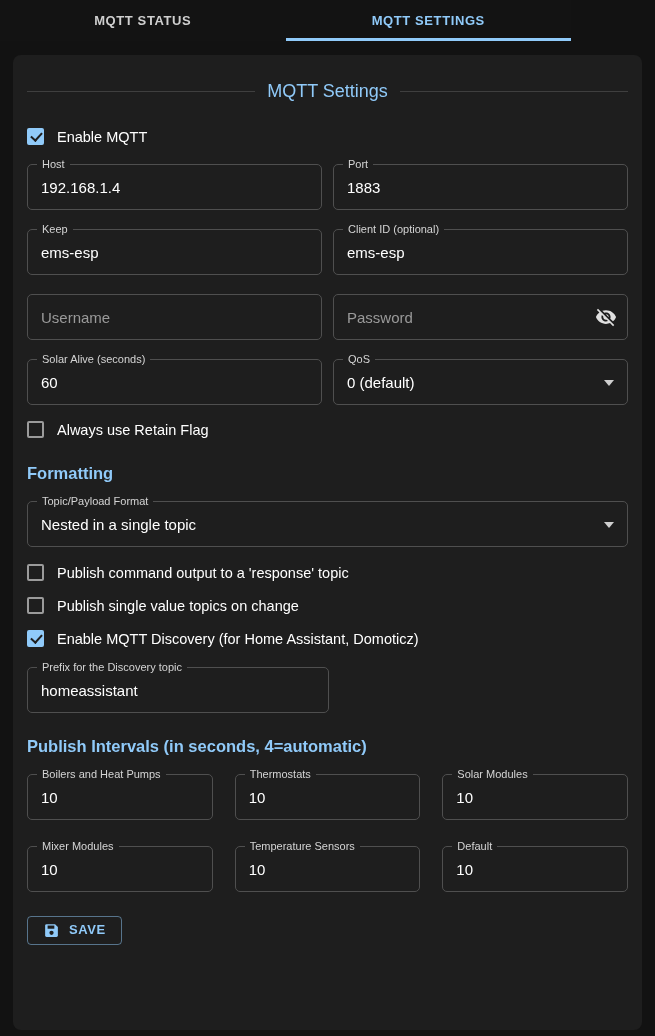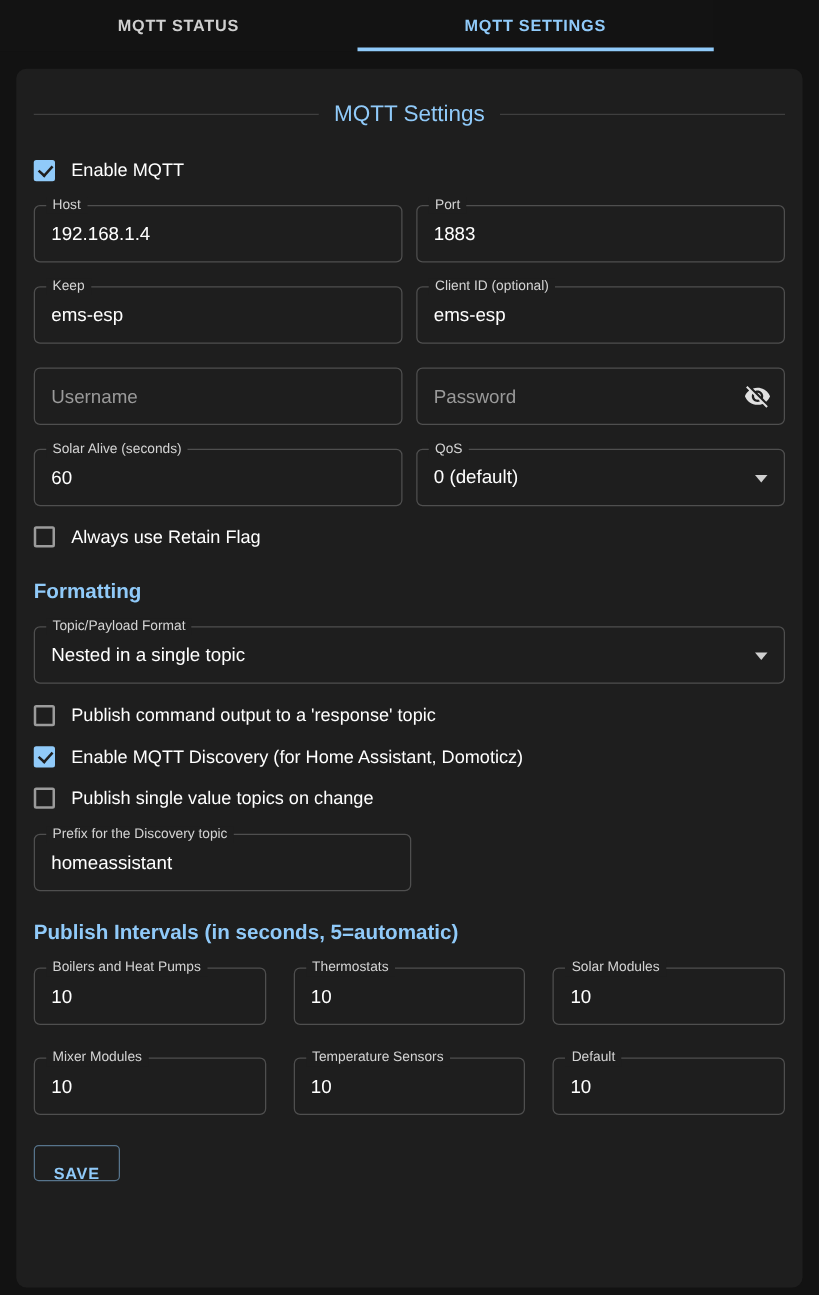--- a/index.html
+++ b/index.html
@@ -74,24 +74,24 @@
   }
   .eye{
     position:absolute;right:9px;top:50%;transform:translateY(-50%);
     width:24px;height:24px;cursor:pointer;display:flex;align-items:center;justify-content:center;
   }
   .prefix-field{width:302px;flex:none;}
   
   .section-h{color:#90caf9;font-size:16.5px;font-weight:bold;margin-top:26px;}
   
   .save-btn{
-    margin-top:24px;display:inline-flex;align-items:center;gap:9px;
+    margin-top:24px;display:inline-flex;align-items:flex-start;gap:9px;
     background:transparent;border:1px solid rgba(144,202,249,.5);border-radius:4px;
     color:#90caf9;font-size:13px;font-weight:bold;letter-spacing:.6px;
-    padding:5px 15px;height:29px;cursor:pointer;font-family:inherit;flex-direction:column;
+    padding:5px 15px;height:29px;cursor:pointer;font-family:inherit;
   }
   .save-btn svg{display:block;}
 </style>
 </head>
 <body>
 
 <div class="tabbar">
   <div class="tab">MQTT STATUS</div>
   <div class="tab active">MQTT SETTINGS</div>
 </div>
@@ -172,37 +172,37 @@
       <span class="arrow"></span>
     </div>
   </div>
 
   <div class="cbrow mt17">
     <span class="cb"></span>
     <span class="cbl">Publish command output to a 'response' topic</span>
   </div>
 
   <div class="cbrow mt16">
+    <span class="cb"></span>
+    <span class="cbl">Publish single value topics on change</span>
+  </div>
+
+  <div class="cbrow mt16">
     <span class="cb checked"></span>
     <span class="cbl">Enable MQTT Discovery (for Home Assistant, Domoticz)</span>
-  </div>
-
-  <div class="cbrow mt16">
-    <span class="cb"></span>
-    <span class="cbl">Publish single value topics on change</span>
   </div>
 
   <div class="row" style="margin-top:20px;">
     <div class="field prefix-field">
       <span class="flabel">Prefix for the Discovery topic</span>
       <input value="homeassistant" style="">
     </div>
   </div>
 
-  <div class="section-h" style="margin-top:24px;">Publish Intervals (in seconds, 5=automatic)</div>
+  <div class="section-h" style="margin-top:24px;">Publish Intervals (in seconds, 4=automatic)</div>
 
   <div class="row3">
     <div class="field">
       <span class="flabel">Boilers and Heat Pumps</span>
       <input value="10" style="">
     </div>
     <div class="field">
       <span class="flabel">Thermostats</span>
       <input value="10" style="">
     </div>

